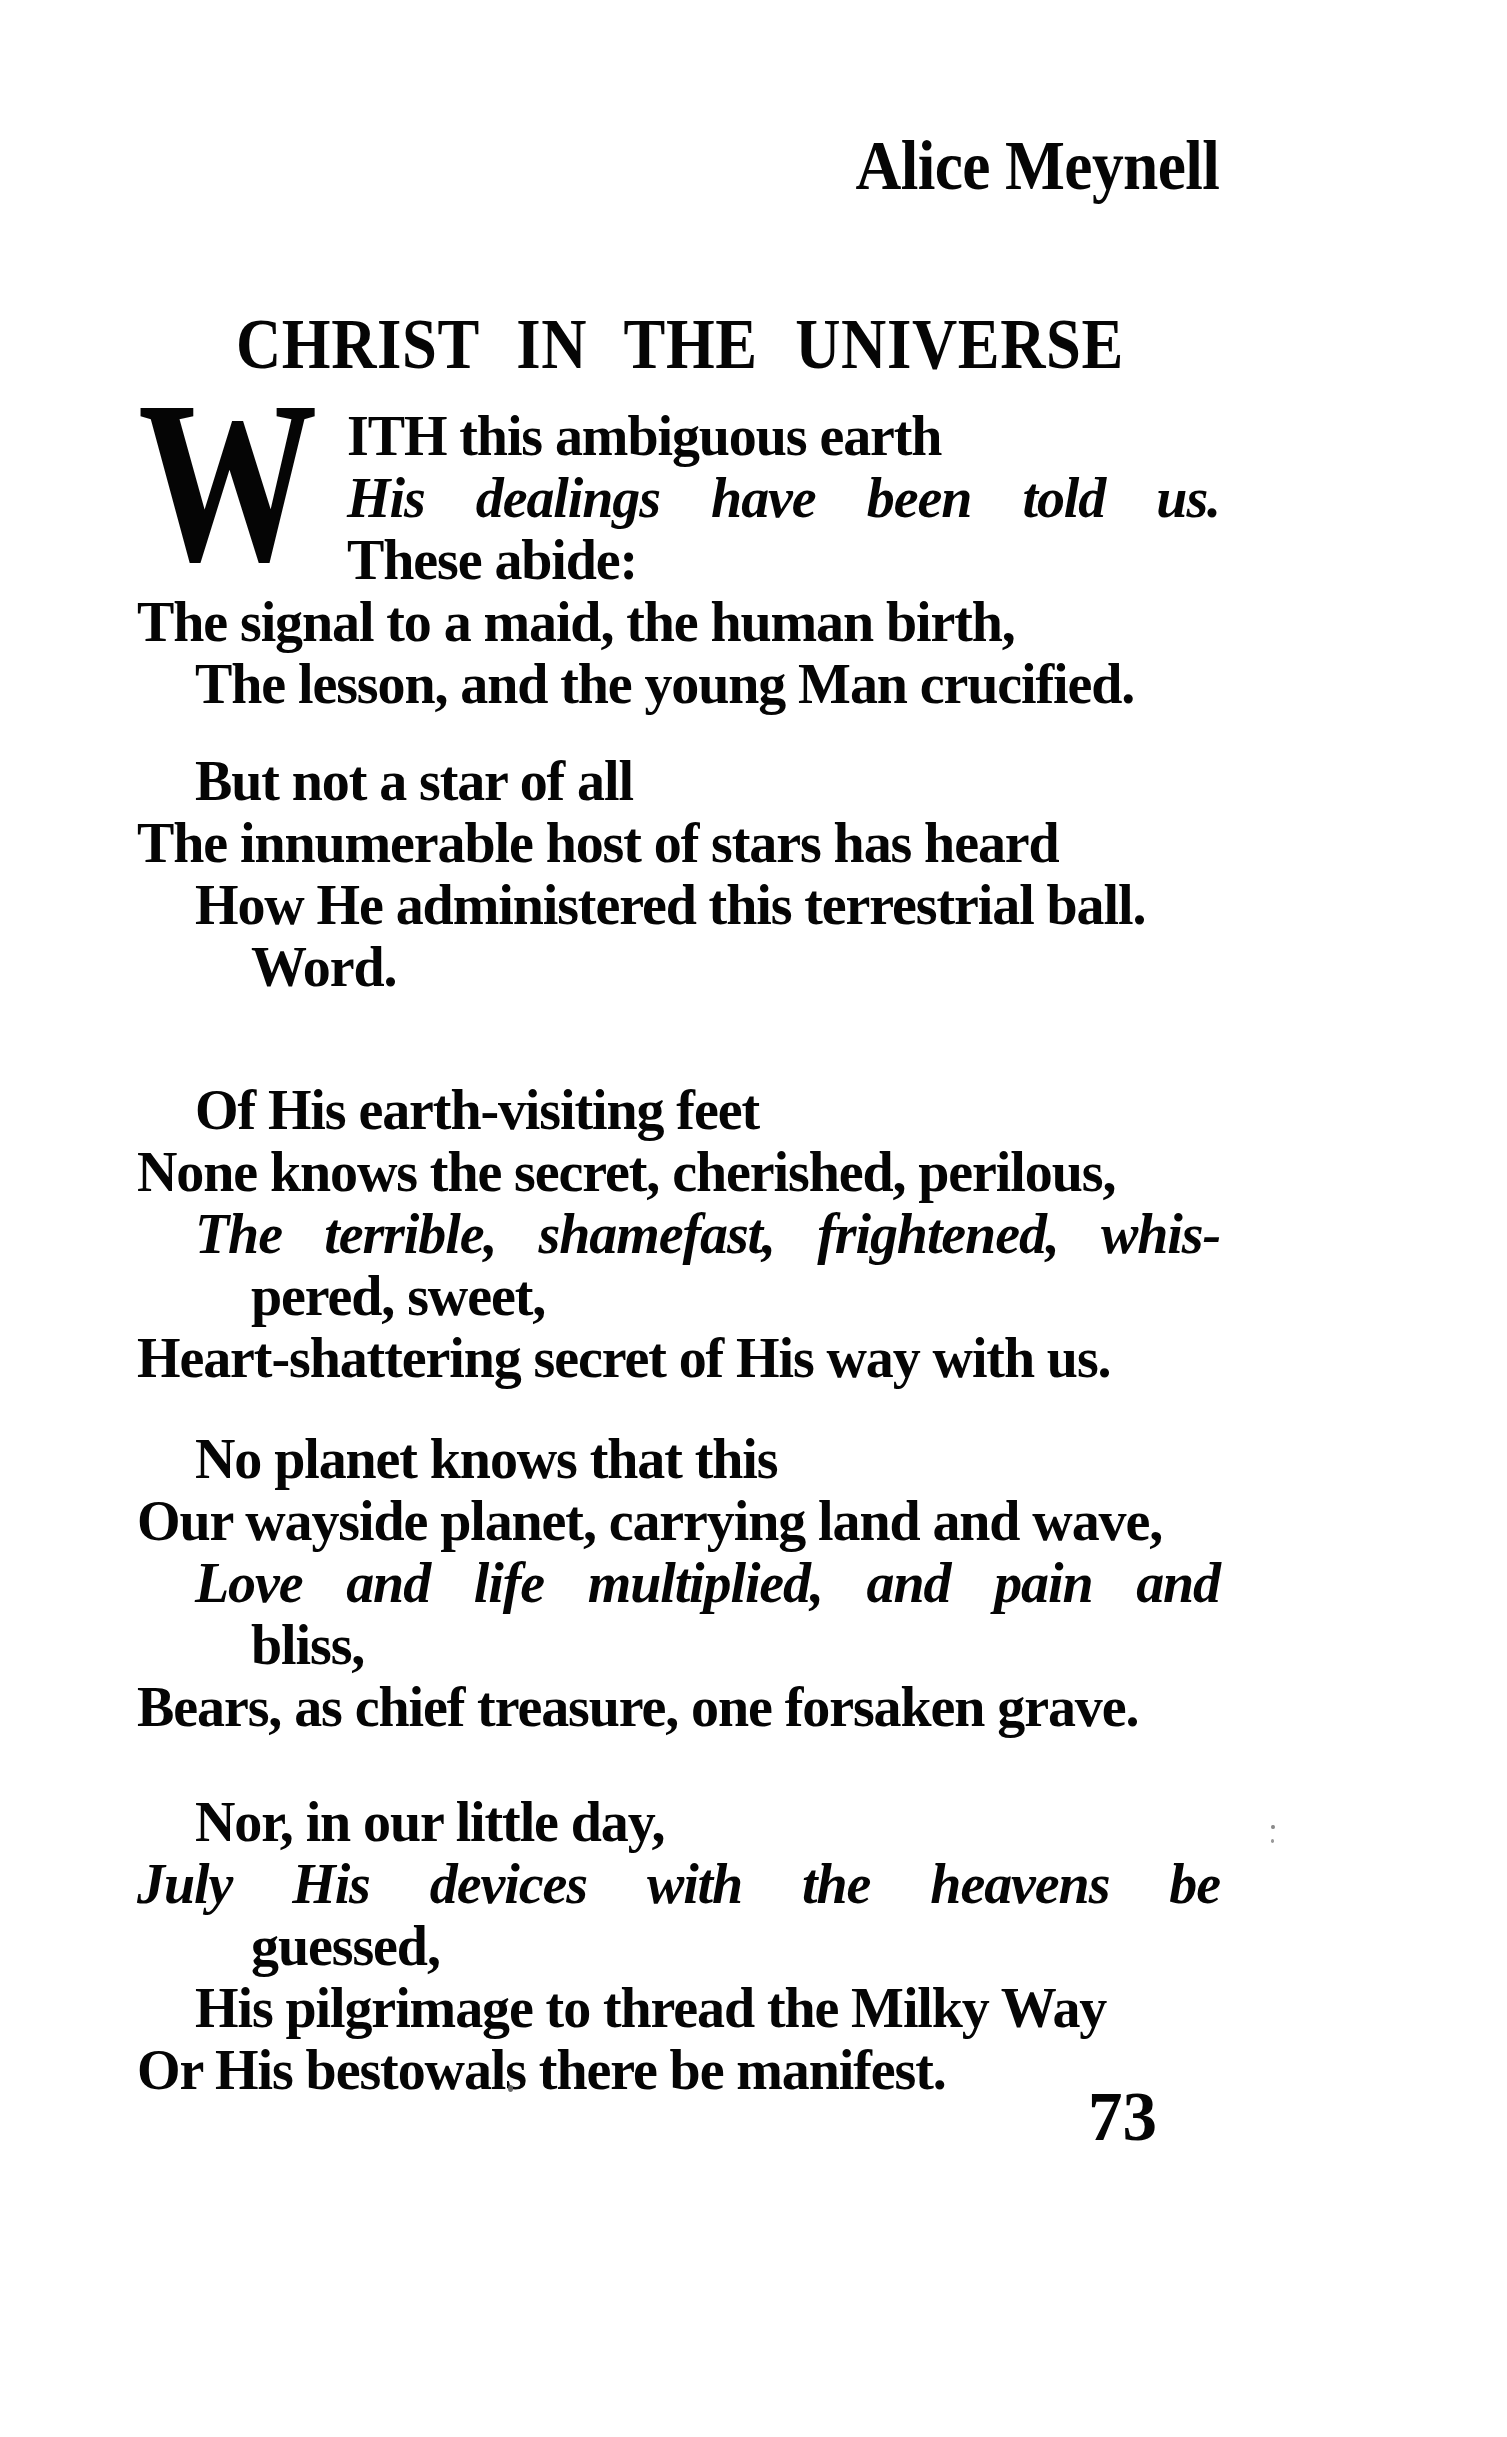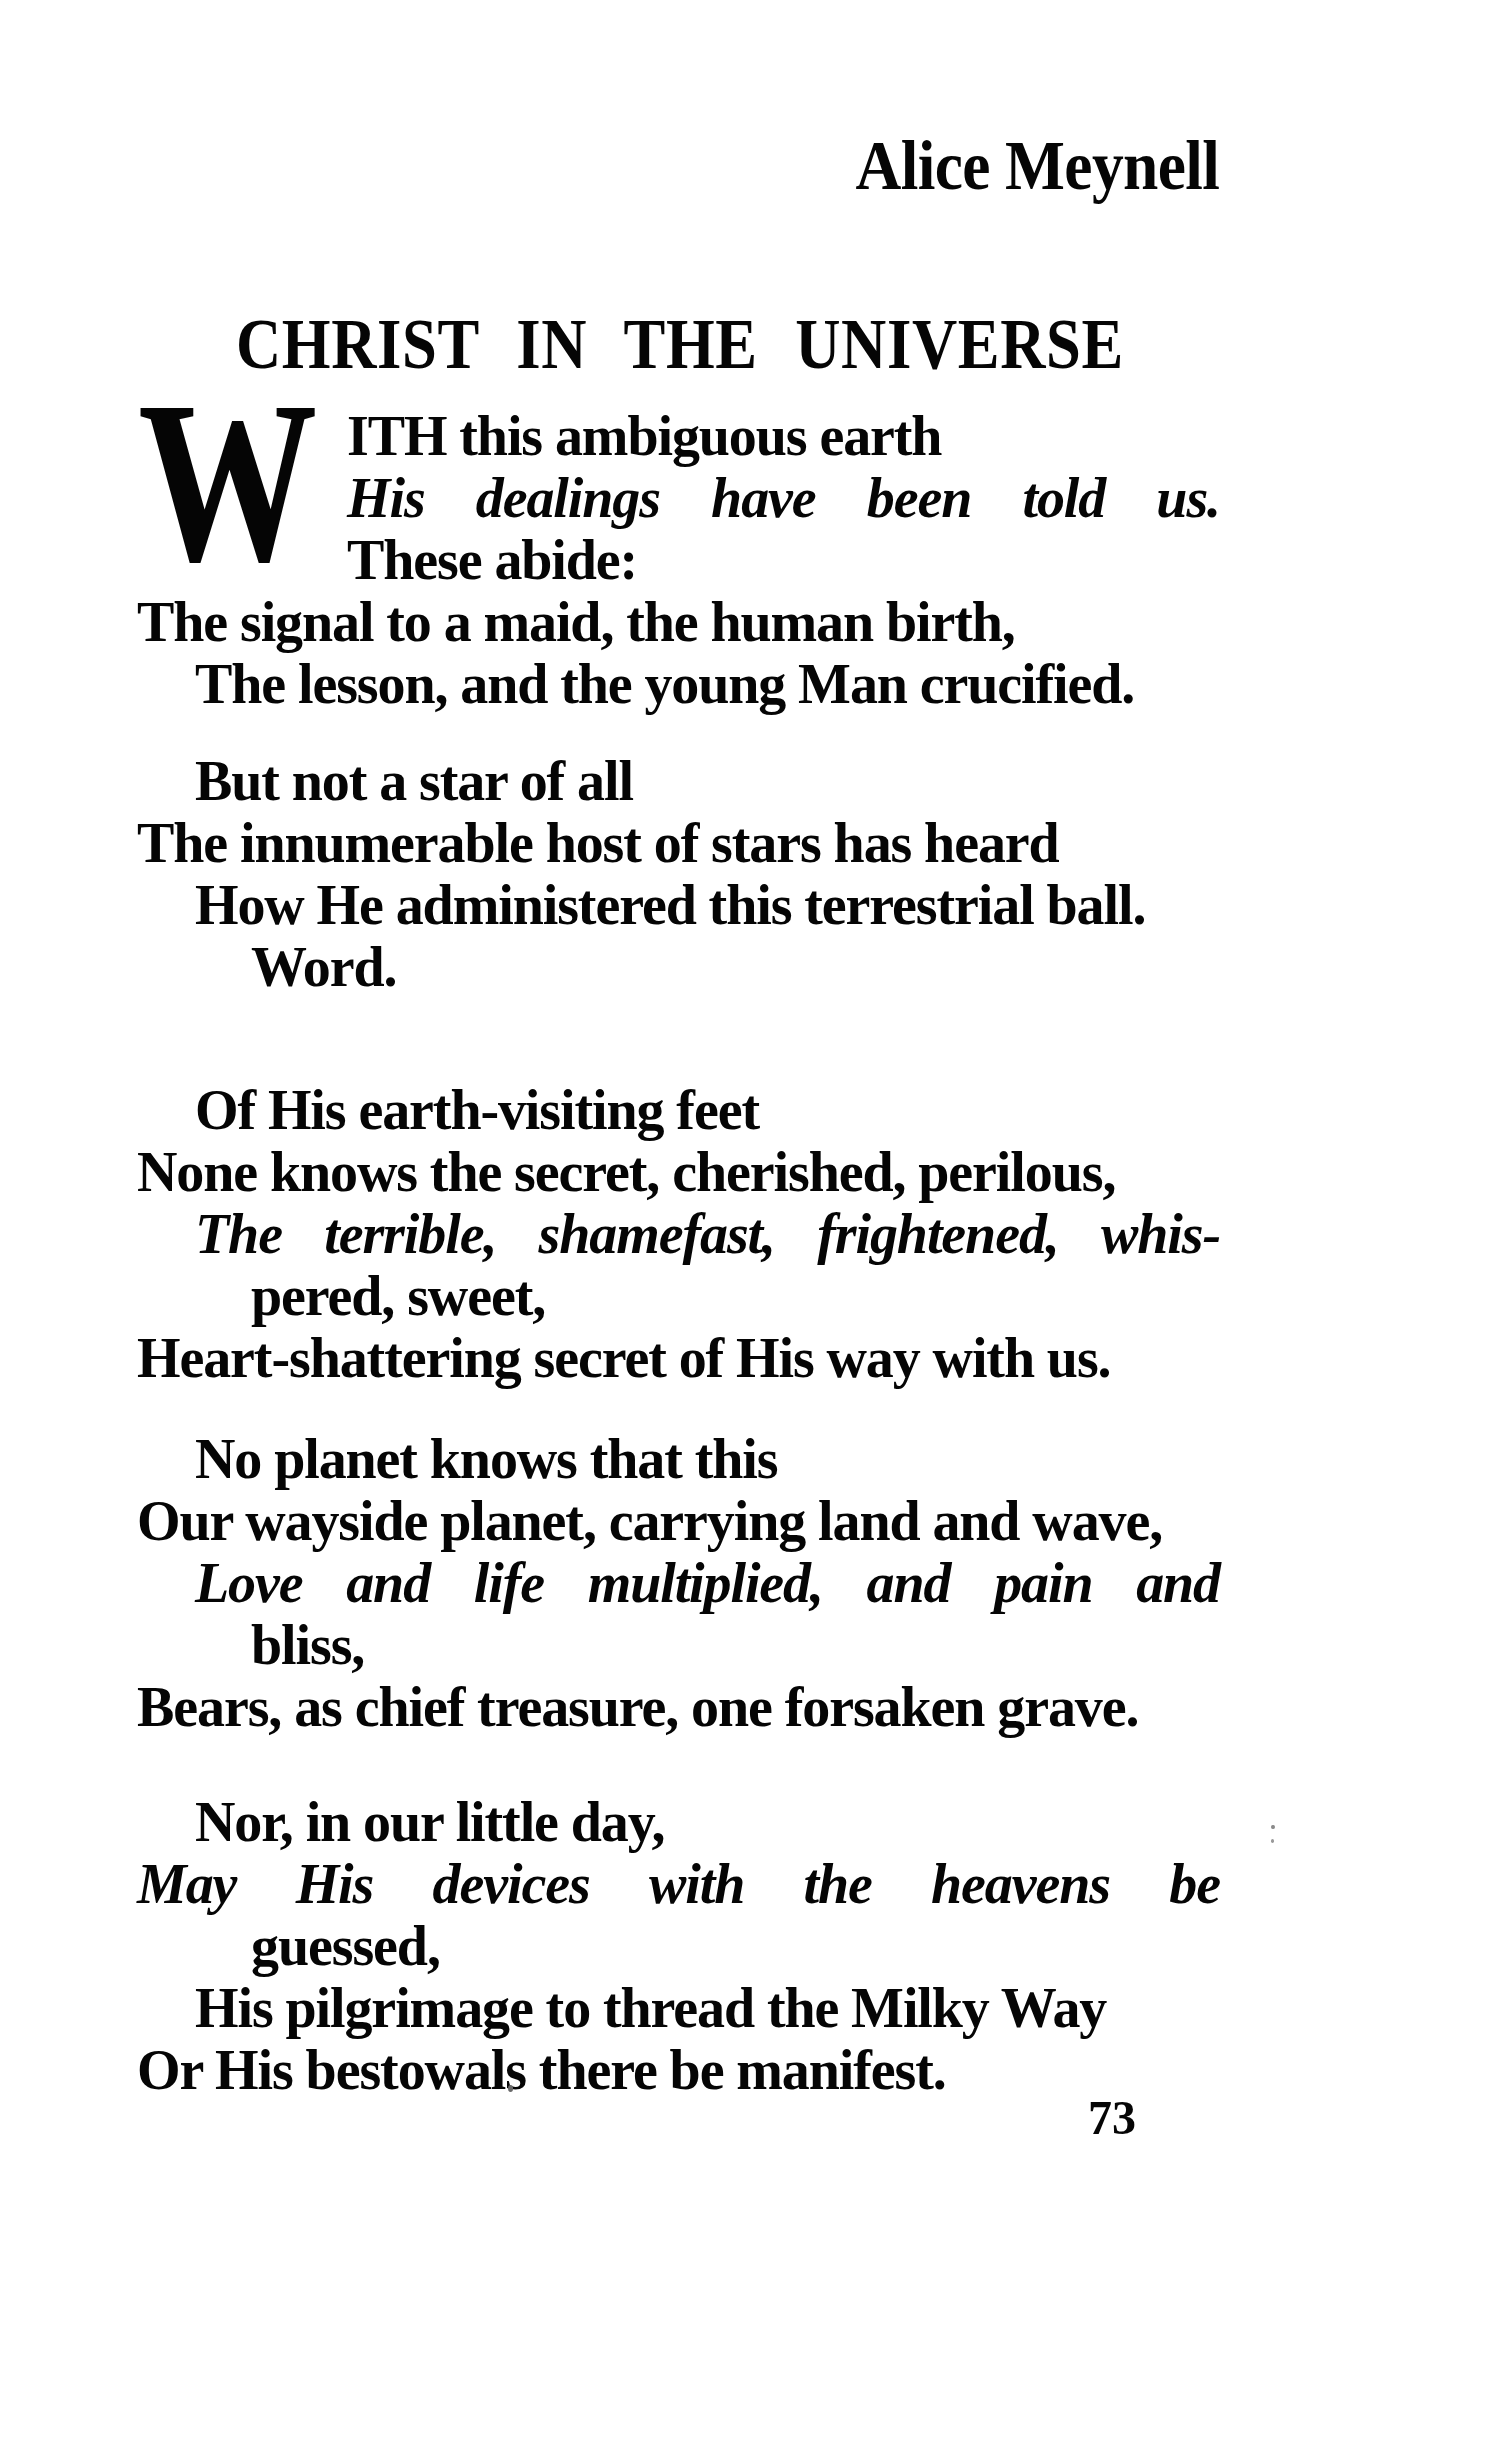--- a/index.html
+++ b/index.html
@@ -84,21 +84,21 @@
     font-weight: 700;
     letter-spacing: 0;
     transform: scaleX(0.78);
     transform-origin: left top;
   }
   
   .folio {
     position: absolute;
     left: 1088px;
     top: 2080px;
-    font-size: 48px;
+    font-size: 69px;
     line-height: 75px;
     font-weight: 700;
   }
   
   .speck {
     position: absolute;
     background: #4a4a4a;
     border-radius: 50%;
   }
   .speck.a { left: 508px;  top: 2085px; width: 5px;  height: 6.5px;  background:#6a6a6a; }
@@ -135,21 +135,21 @@
   </div>
 <div class="stanza s4">
     <div class="line ind-1">No planet knows that this</div>
     <div class="line ind-0">Our wayside planet, carrying land and wave,</div>
     <div class="line ind-1 just">Love and life multiplied, and pain and</div>
     <div class="line ind-2">bliss,</div>
     <div class="line ind-0">Bears, as chief treasure, one forsaken grave.</div>
   </div>
 <div class="stanza s5">
     <div class="line ind-1">Nor, in our little day,</div>
-    <div class="line ind-0 just">May His devices with the heavens be</div>
+    <div class="line ind-0 just">July His devices with the heavens be</div>
     <div class="line ind-2">guessed,</div>
     <div class="line ind-1">His pilgrimage to thread the Milky Way</div>
     <div class="line ind-0">Or His bestowals there be manifest.</div>
   </div>
 
 <div class="folio">73</div>
 
 <div class="speck a"></div>
 <div class="speck b"></div>
 <div class="speck c"></div>

